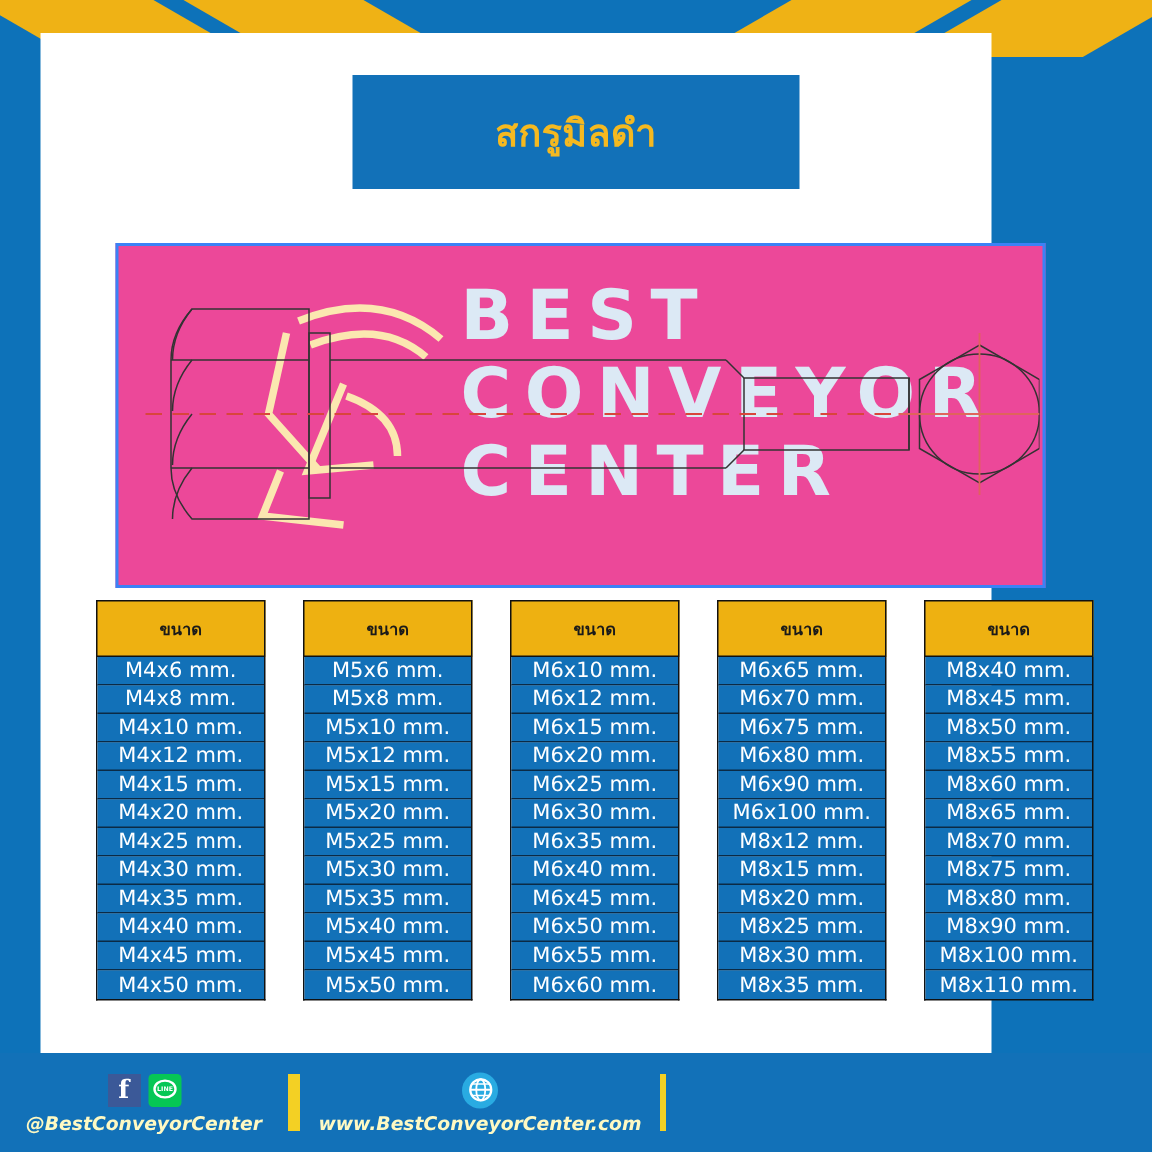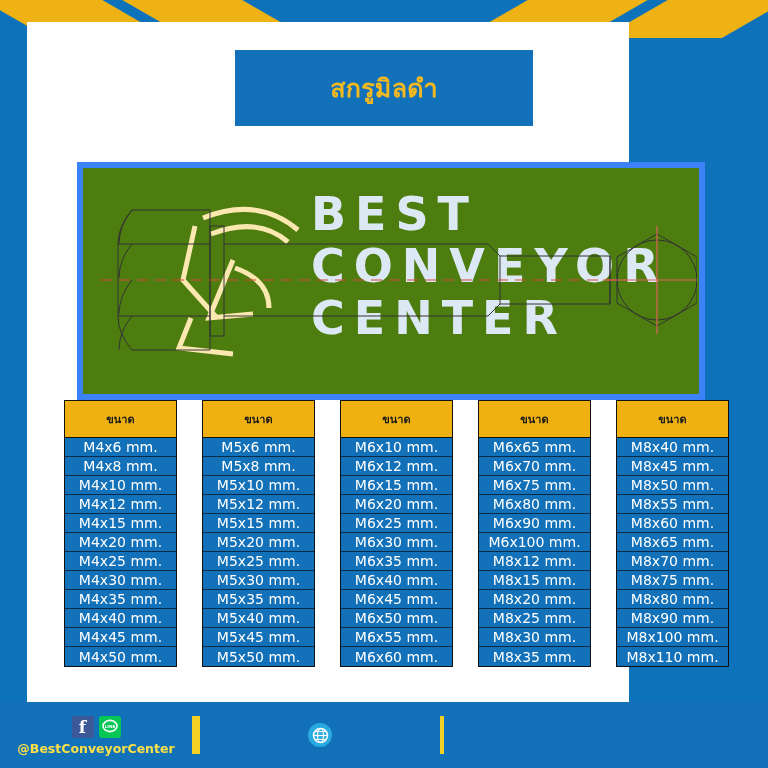--- a/index.html
+++ b/index.html
@@ -13,39 +13,40 @@
   
   .chev-wrap{position:absolute;top:0;left:0;width:768px;height:52px;overflow:hidden;}
   .chev{position:absolute;top:-6px;width:120px;height:44px;background:#efb215;}
   .chev.l{transform:skewX(60deg);}
   .chev.r{transform:skewX(-60deg);}
 
   
   .panel{
     position:absolute;left:27px;top:22px;width:602px;height:680px;
     background:#ffffff;
+    padding-left:32px;
   }
 
   
   .title-box{
     position:absolute;left:208px;top:28px;width:298px;height:76px;
     background:#1271b8;display:flex;flex-direction:column;
     align-items:center;justify-content:center;gap:1px;
   }
   .title-line{
     color:#f5b920;font-weight:bold;line-height:1.08;letter-spacing:.3px;
     text-align:center;white-space:nowrap;
   }
   .title-line.l1{font-size:25px;}
   .title-line.l2{font-size:27px;}
 
   
   .draw-box{
     position:absolute;left:50px;top:140px;width:616px;height:226px;
-    border:6px solid #3b82f6;background:#4d7c0f;overflow:hidden;
+    border:2px solid #3b82f6;background:#ec4899;overflow:hidden;
   }
   .draw-box svg{display:block;}
 
   
   .tables{
     position:absolute;left:12px;top:378px;width:690px;
     display:flex;justify-content:space-between;
   }
   .col{width:118px;margin-left:25px;}
   .col .hd{
@@ -61,21 +62,21 @@
   }
   .cell:last-child{border-bottom:none;}
 
   
   .footer{
     position:absolute;left:0;top:702px;width:768px;height:66px;
     background:#1271b8;display:flex;align-items:center;
   }
   .fitem{display:flex;flex-direction:column;align-items:center;justify-content:center;gap:2px;}
   .ficons{display:flex;gap:5px;align-items:center;height:24px;}
-  .flabel{color:#fde047;font-size:12.5px;font-weight:bold;white-space:nowrap;}
+  .flabel{color:#fef9c3;font-size:12.5px;font-weight:bold;white-space:nowrap;font-style:italic;}
   .vbar{width:4px;height:38px;background:#f3d024;}
 
   .sq{width:22px;height:22px;display:flex;align-items:center;justify-content:center;}
   .sq.fb{background:#3b5998;color:#fff;font-weight:bold;font-size:17px;font-family:"DejaVu Serif",serif;}
   .sq.line{background:#06c755;border-radius:3px;}
   .circ{width:24px;height:24px;border-radius:50%;display:flex;align-items:center;justify-content:center;}
   .circ.mail{background:#c62026;}
   .circ.web{background:#29abe2;}
   .circ.tel{background:#fbd24b;}
 
@@ -271,19 +272,20 @@
         <div class="circ web">
           <svg width="17" height="17" viewBox="0 0 17 17">
             <circle cx="8.5" cy="8.5" r="7" fill="none" stroke="#fff" stroke-width="1.5"></circle>
             <ellipse cx="8.5" cy="8.5" rx="3" ry="7" fill="none" stroke="#fff" stroke-width="1.2"></ellipse>
             <line x1="1.5" y1="8.5" x2="15.5" y2="8.5" stroke="#fff" stroke-width="1.2"></line>
             <line x1="2.8" y1="4.6" x2="14.2" y2="4.6" stroke="#fff" stroke-width="1"></line>
             <line x1="2.8" y1="12.4" x2="14.2" y2="12.4" stroke="#fff" stroke-width="1"></line>
           </svg>
         </div>
       </div>
+      <div class="flabel">www.BestConveyorCenter.com</div>
     </div>
 
     <div class="vbar"></div>
 
 
   </div>
 </div>
 
 </body></html>

